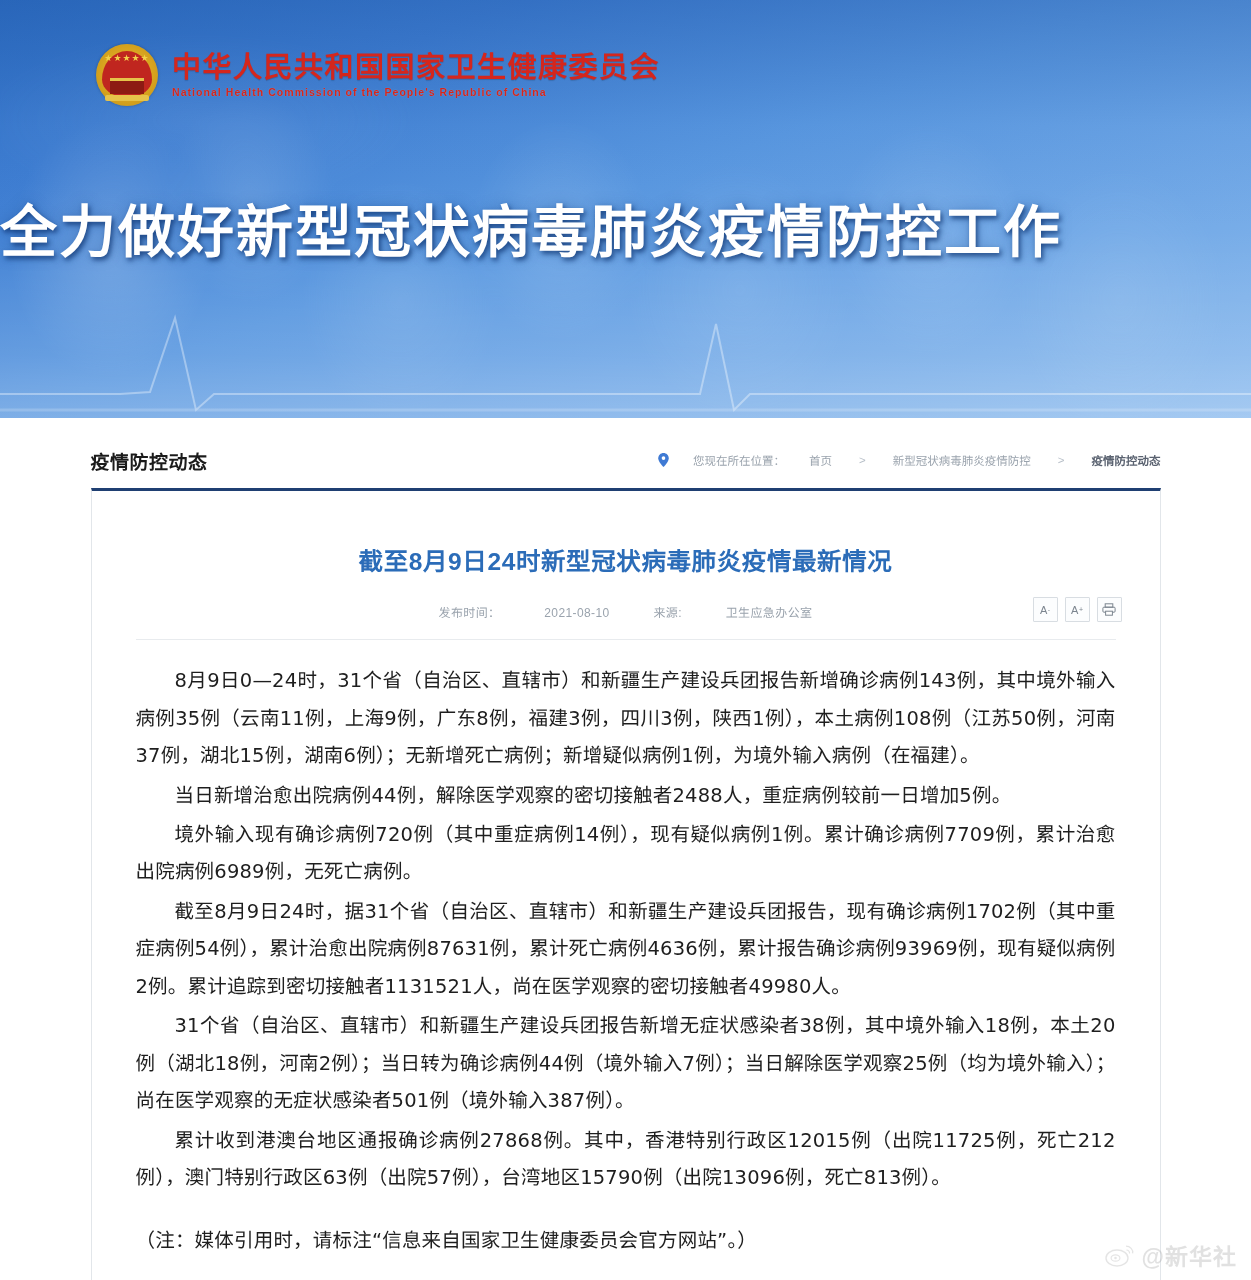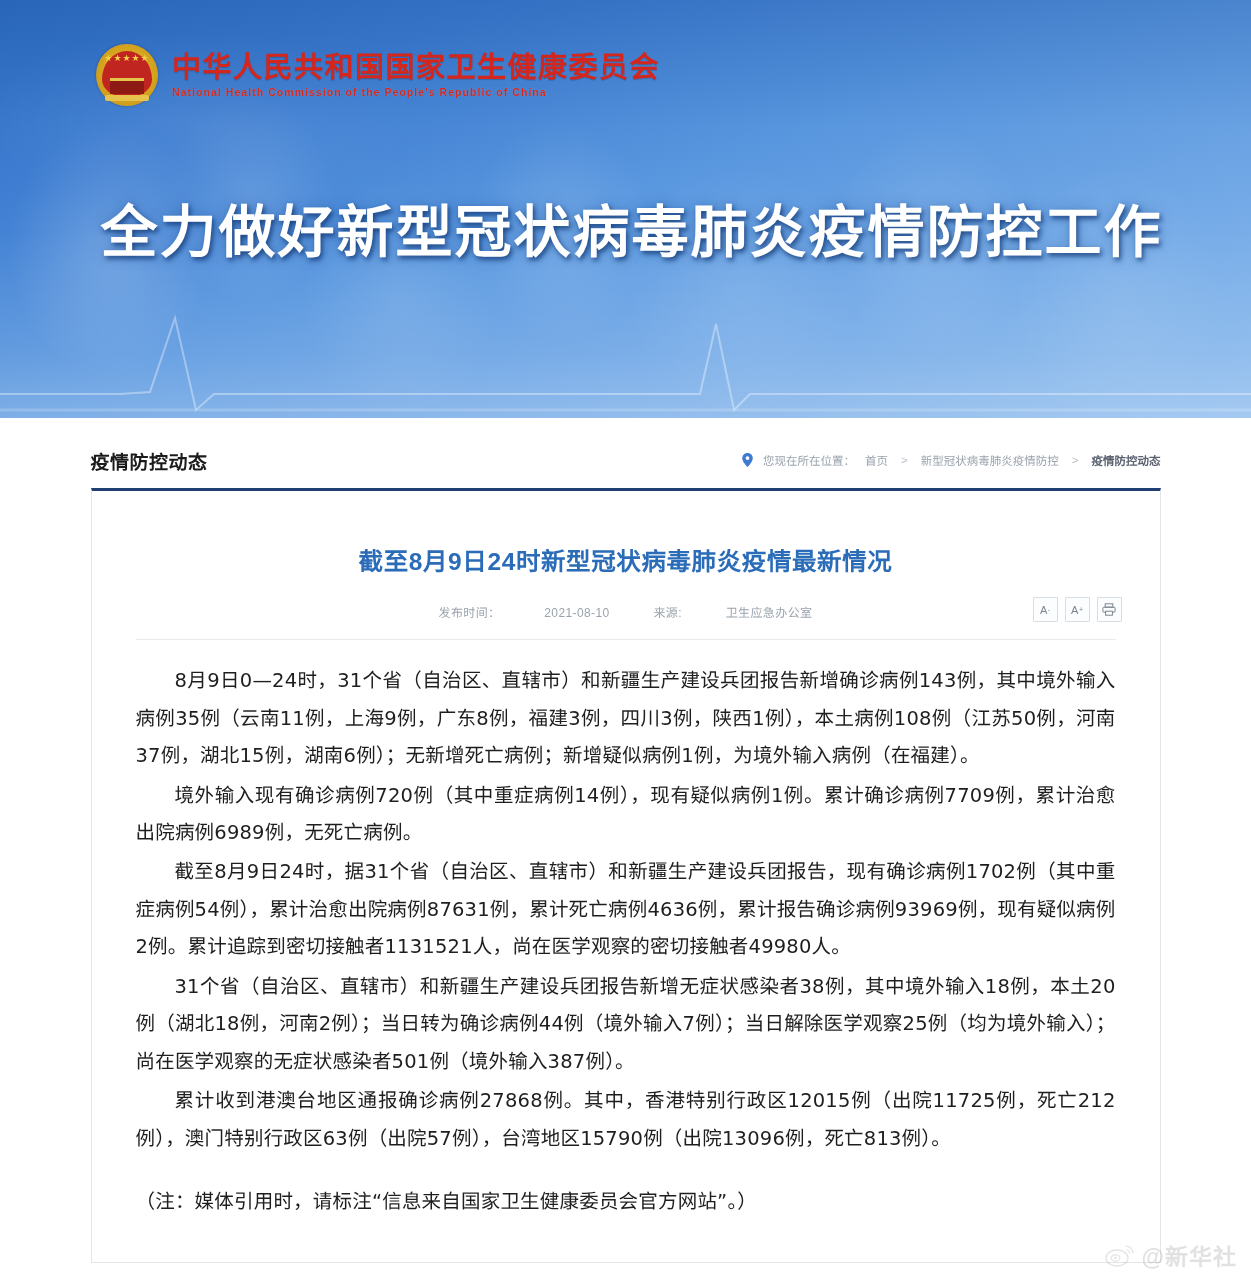--- a/index.html
+++ b/index.html
@@ -111,23 +111,23 @@
     font-size: 10.5px;
     font-weight: 700;
     color: #d4261d;
     letter-spacing: 1.05px;
     white-space: nowrap;
     text-shadow: 0 0 1px rgba(255,255,255,.35);
   }
 
   .banner-title {
     position: absolute;
-    left: 12px; right: 0;
+    left: 0; right: 0;
     top: 186px;
-    text-align: center;
+    text-align: left;
     z-index: 3;
     font-size: 57px;
     font-weight: 700;
     color: #ffffff;
     letter-spacing: 2px;
     white-space: nowrap;
     text-shadow:
        2px 3px 5px rgba(12,50,110,.75),
        0 0 14px rgba(20,70,140,.35);
   }
@@ -151,21 +151,21 @@
   }
   .section-heading {
     font-size: 19px;
     font-weight: 700;
     color: #1b1b1b;
     letter-spacing: .5px;
   }
   .breadcrumb {
     display: flex;
     align-items: center;
-    gap: 10px;
+    gap: 24px;
     font-size: 11.5px;
     color: #9aa3ad;
     white-space: nowrap;
   }
   .pin-icon {
     width: 11px; height: 14px;
     flex: 0 0 auto;
     display: inline-block;
   }
   .bc-sep { color: #b6bec7; margin: 0 3px; }
@@ -355,20 +355,21 @@
             <rect x="3.6" y="8.2" width="6.8" height="4" fill="#ffffff" stroke="#7c858f" stroke-width="1"></rect>
           </svg>
         </div>
       </div>
     </div>
 
     <div class="divider"></div>
 
     <div class="article">
       <p>8月9日0—24时，31个省（自治区、直辖市）和新疆生产建设兵团报告新增确诊病例143例，其中境外输入病例35例（云南11例，上海9例，广东8例，福建3例，四川3例，陕西1例），本土病例108例（江苏50例，河南37例，湖北15例，湖南6例）；无新增死亡病例；新增疑似病例1例，为境外输入病例（在福建）。</p>
+      <p>当日新增治愈出院病例44例，解除医学观察的密切接触者2488人，重症病例较前一日增加5例。</p>
       <p>境外输入现有确诊病例720例（其中重症病例14例），现有疑似病例1例。累计确诊病例7709例，累计治愈出院病例6989例，无死亡病例。</p>
       <p>截至8月9日24时，据31个省（自治区、直辖市）和新疆生产建设兵团报告，现有确诊病例1702例（其中重症病例54例），累计治愈出院病例87631例，累计死亡病例4636例，累计报告确诊病例93969例，现有疑似病例2例。累计追踪到密切接触者1131521人，尚在医学观察的密切接触者49980人。</p>
       <p>31个省（自治区、直辖市）和新疆生产建设兵团报告新增无症状感染者38例，其中境外输入18例，本土20例（湖北18例，河南2例）；当日转为确诊病例44例（境外输入7例）；当日解除医学观察25例（均为境外输入）；尚在医学观察的无症状感染者501例（境外输入387例）。</p>
       <p>累计收到港澳台地区通报确诊病例27868例。其中，香港特别行政区12015例（出院11725例，死亡212例），澳门特别行政区63例（出院57例），台湾地区15790例（出院13096例，死亡813例）。</p>
       <p class="note">（注：媒体引用时，请标注“信息来自国家卫生健康委员会官方网站”。）</p>
     </div>
 
   </div>
 </div>
 

